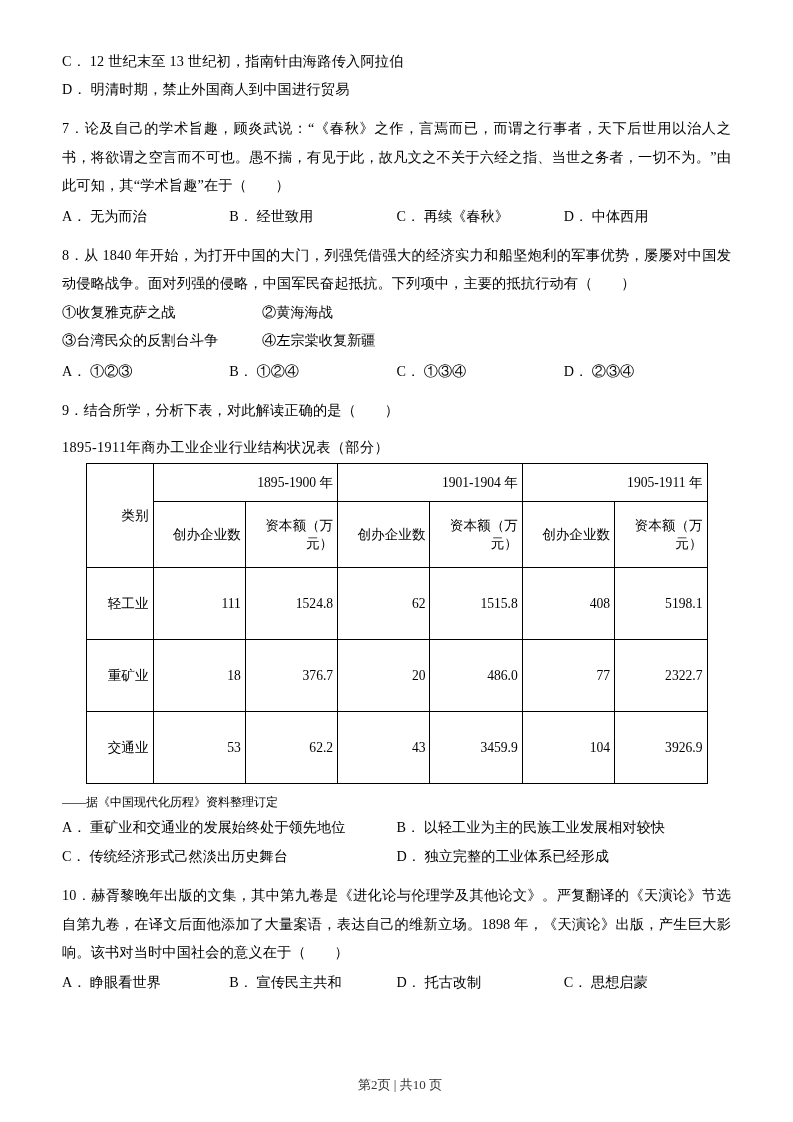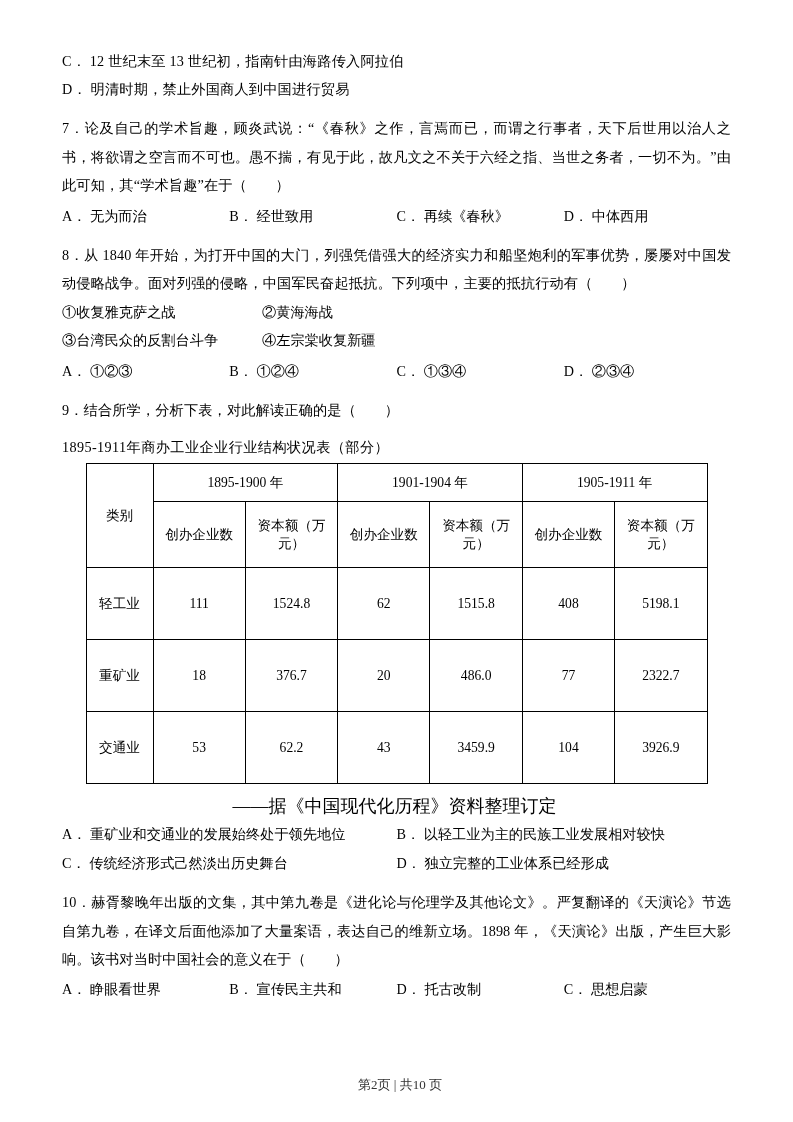--- a/index.html
+++ b/index.html
@@ -56,35 +56,35 @@
     letter-spacing: 0.4px;
   }
   table.data {
     border-collapse: collapse;
     margin: 0 auto;
     width: 622px;
     table-layout: fixed;
   }
   table.data td, table.data th {
     border: 1px solid #000;
-    text-align: center;
+    text-align: right;
     vertical-align: middle;
     font-size: 13.6px;
     font-weight: normal;
     padding: 6px 4px;
   }
   .rowh { height: 38px; }
   .rowh2 { height: 66px; }
   .rowd { height: 72px; }
   .cat-cell { width: 58px; }
   .n-cell { width: 70px; }
   .m-cell { width: 112px; }
   .src {
-    text-align: center;
-    font-size: 18px;
+    text-align: left;
+    font-size: 12px;
     margin: 10px 0 2px 0;
     padding-right: 4px;
   }
   .opts2 {
     display: flex;
     font-size: 14.2px;
     line-height: 2.0;
   }
   .opts2 > span { width: 50%; }
   .footer {

